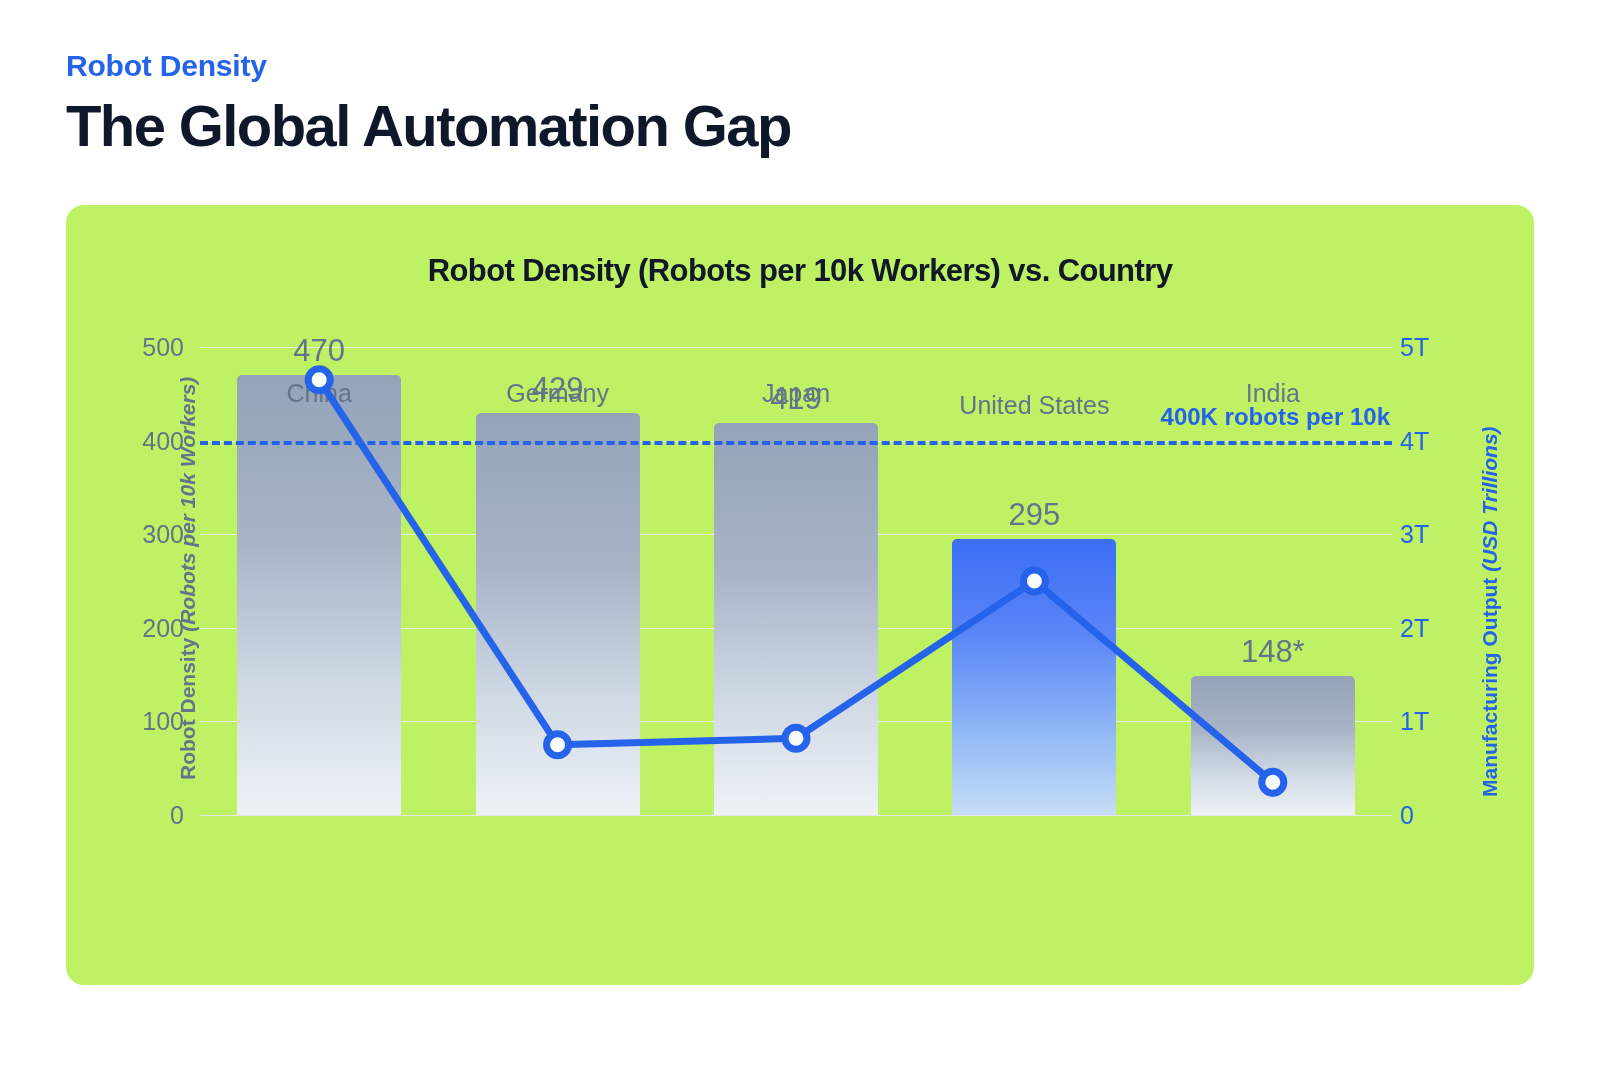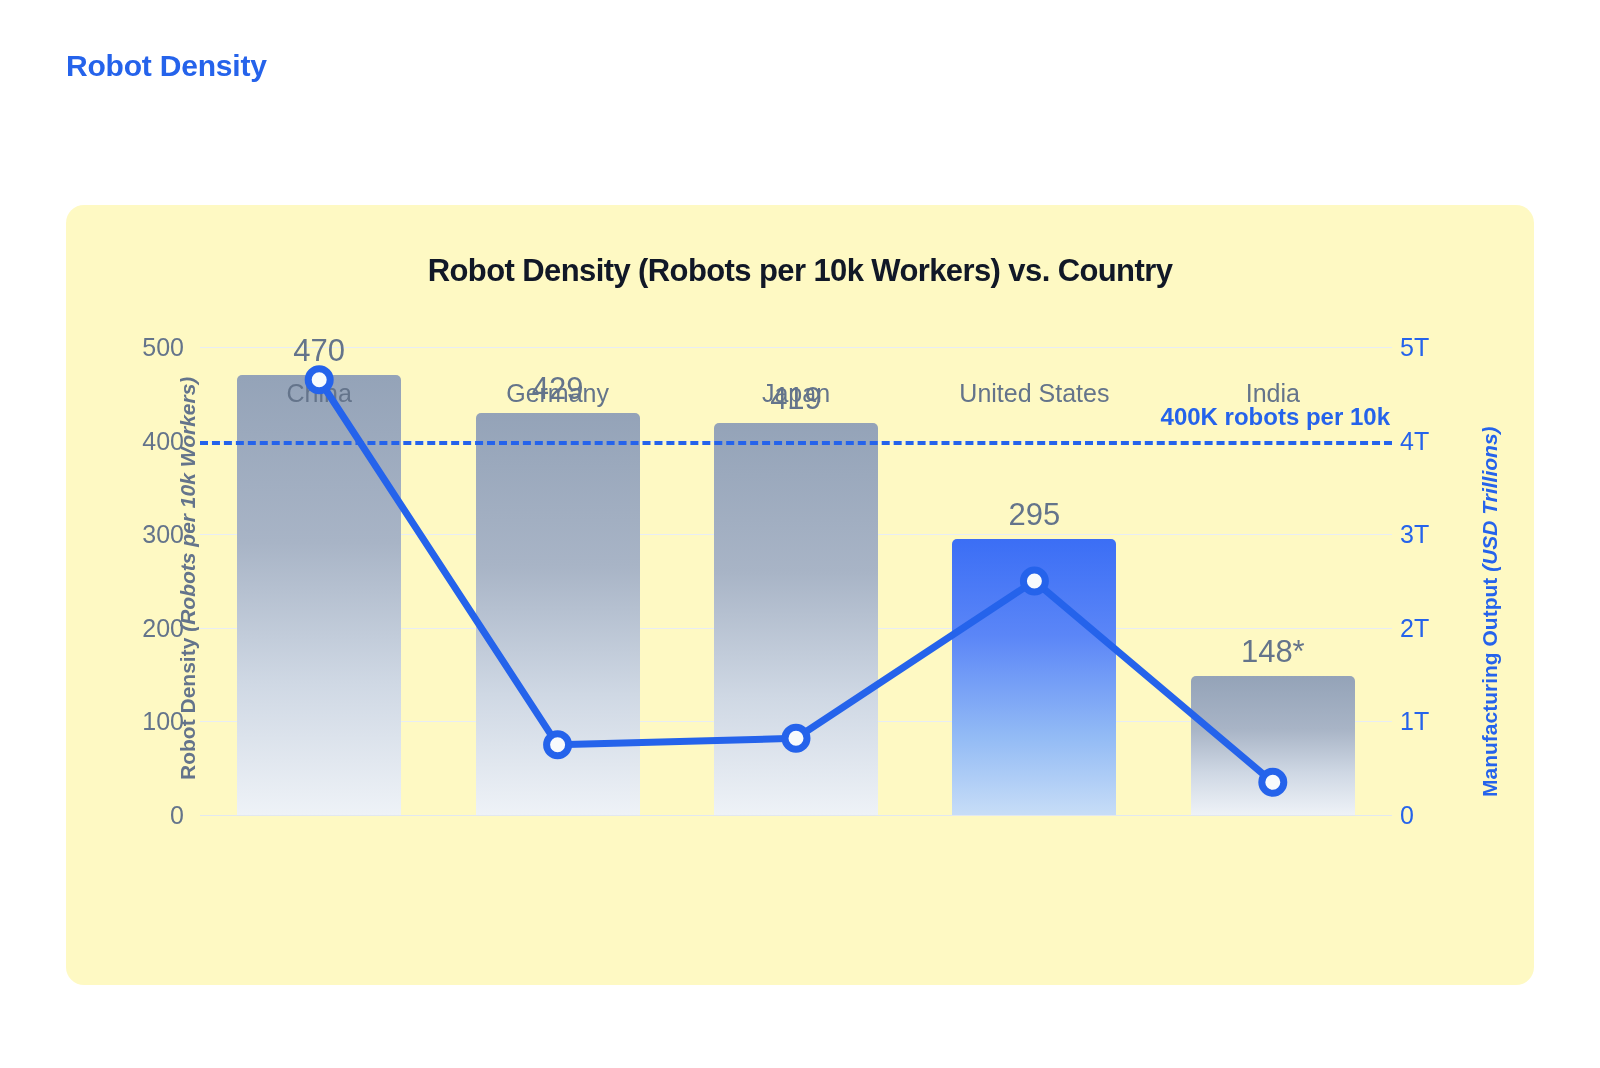--- a/index.html
+++ b/index.html
@@ -34,21 +34,21 @@
     margin-top: 10px;
   }
 
   
   .card {
     position: absolute;
     left: 66px;
     top: 205px;
     width: 1468px;
     height: 780px;
-    background: #fef9c3;
+    background: #bef264;
     border-radius: 18px;
     box-sizing: border-box;
   }
 
   .chart-title {
     position: absolute;
     left: 0;
     right: 0;
     top: 48px;
     text-align: center;
@@ -184,20 +184,21 @@
     line-height: 1.55;
     color: #64748b;
   }
   .sources div { white-space: nowrap; }
 </style>
 </head>
 <body>
 
 <div class="header">
   <div class="eyebrow">Robot Density</div>
+  <div class="headline">The Global Automation Gap</div>
 </div>
 
 <div class="card">
   <div class="chart-title">Robot Density (Robots per 10k Workers) vs. Country</div>
 
   <div class="plot-wrap">
 
     <div class="axis-title-left">
       <span>Robot Density </span><i>(Robots per 10k Workers)</i>
     </div>
@@ -228,21 +229,21 @@
         <div class="bar-label" style="left: 119.2px; top: -13.92px;">470</div>
         <div class="xtick" style="left: 119.2px;">China</div>
         <div class="bar" style="left: 275.6px; width: 164px; height: 401.544px;"></div>
         <div class="bar-label" style="left: 357.6px; top: 24.456px;">429</div>
         <div class="xtick" style="left: 357.6px;">Germany</div>
         <div class="bar" style="left: 514px; width: 164px; height: 392.184px;"></div>
         <div class="bar-label" style="left: 596px; top: 33.816px;">419</div>
         <div class="xtick" style="left: 596px;">Japan</div>
         <div class="bar accent" style="left: 752.4px; width: 164px; height: 276.12px;"></div>
         <div class="bar-label" style="left: 834.4px; top: 149.88px;">295</div>
-        <div class="xtick" style="left: 834.4px;">United States</div>
+        <div class="xtick" style="left: 834.4px; margin-top: 12px;">United States</div>
         <div class="bar" style="left: 990.8px; width: 164px; height: 138.528px;"></div>
         <div class="bar-label" style="left: 1072.8px; top: 287.472px;">148*</div>
         <div class="xtick" style="left: 1072.8px; text-align: center;">India</div>
         <div class="threshold" style="top: 93.6px;"></div>
         <div class="threshold-label" style="top: 55.6px;">400K robots per 10k</div>
         <svg class="lineseries" width="1192" height="468">
           <polyline points="119.2,32.75999999999999 357.6,397.8 596,391.248 834.4000000000001,234 1072.8,435.24" fill="none" stroke="#2563eb" stroke-width="7" stroke-linejoin="round" stroke-linecap="round"></polyline>
           <circle cx="119.2" cy="32.75999999999999" r="11" fill="#f8fafc" stroke="#2563eb" stroke-width="7"></circle>
           <circle cx="357.6" cy="397.8" r="11" fill="#f8fafc" stroke="#2563eb" stroke-width="7"></circle>
           <circle cx="596" cy="391.248" r="11" fill="#f8fafc" stroke="#2563eb" stroke-width="7"></circle>

